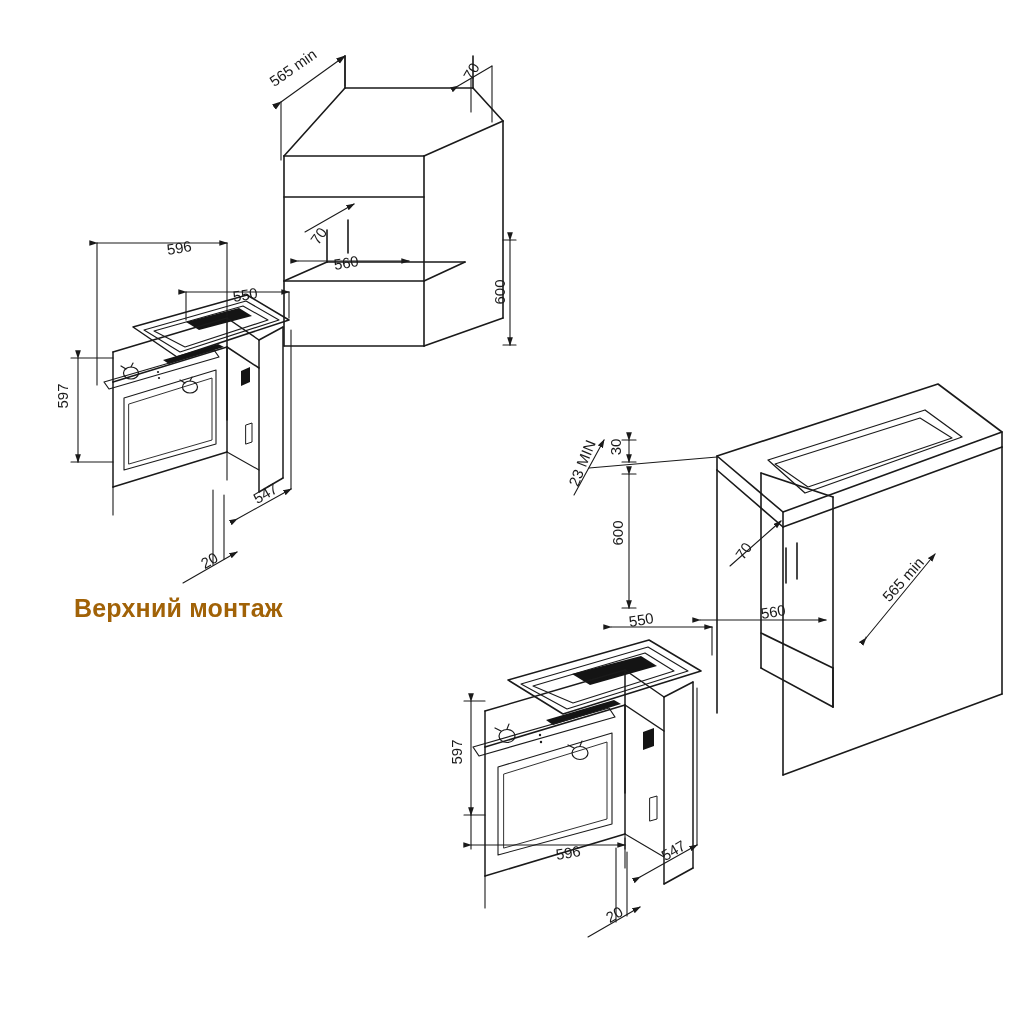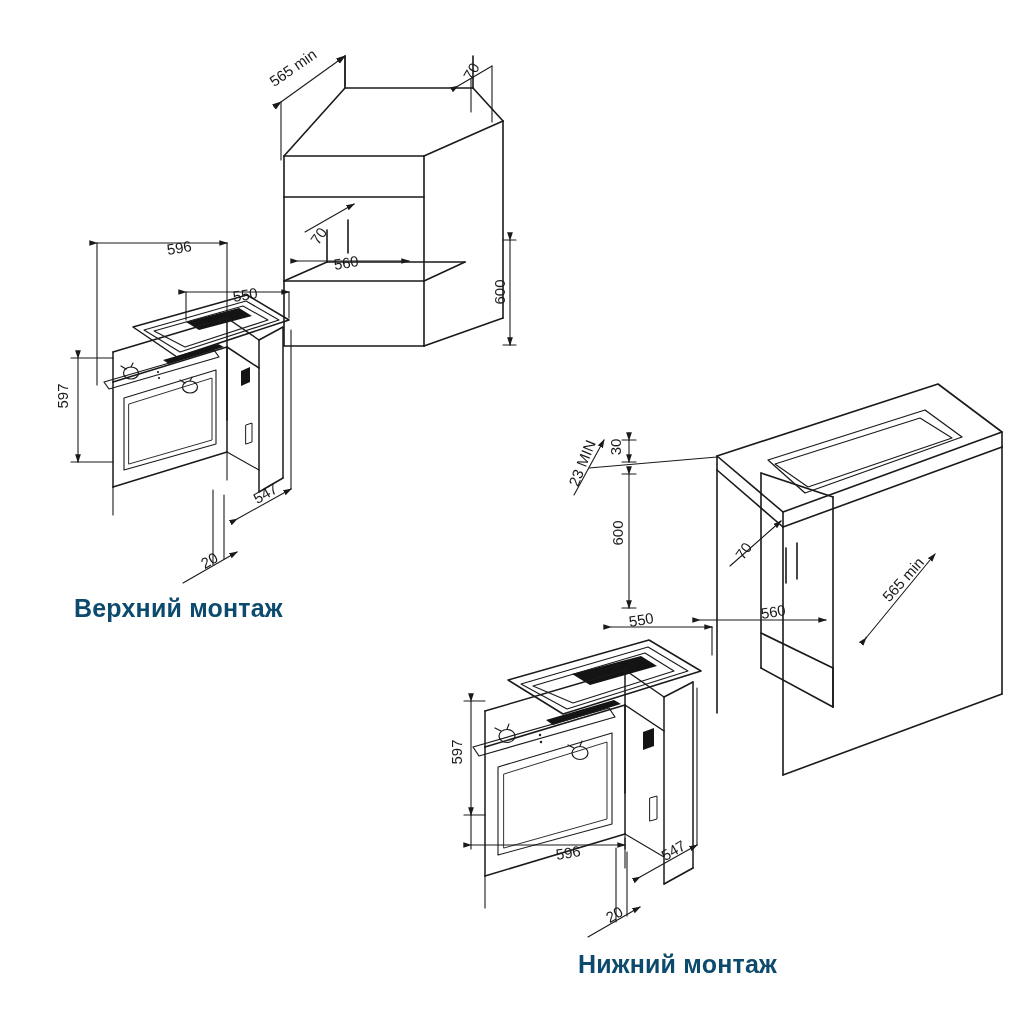--- a/index.html
+++ b/index.html
@@ -1,20 +1,20 @@
 <!DOCTYPE html>
 <html><head>
 <meta charset="utf-8">
 <style>
   html,body{margin:0;padding:0;background:#ffffff;}
   body{width:1024px;height:1024px;overflow:hidden;
        font-family:"Liberation Sans",sans-serif;}
   #stage{position:relative;width:1024px;height:1024px;background:#fff;}
   svg{display:block;position:absolute;left:0;top:0;}
-  .cap{position:absolute;font-weight:bold;font-size:25px;color:#0c4a6e;
+  .cap{position:absolute;font-weight:bold;font-size:25px;color:#a16207;
        letter-spacing:.2px;white-space:nowrap;font-family:"Liberation Sans",sans-serif;}
   #cap-top{left:74px;top:594px;}
   #cap-bot{left:578px;top:950px;}
 </style>
 </head>
 <body>
 
 <div id="stage">
 
 <svg width="1024" height="1024" viewBox="0 0 1024 1024">
@@ -336,15 +336,14 @@
     <text x="907" y="583" text-anchor="middle" transform="rotate(-48 907 583)">565 min</text>
 
     <text x="462" y="752" text-anchor="middle" transform="rotate(-90 462 752)">597</text>
     <text x="569" y="858" text-anchor="middle" transform="rotate(-9 569 858)">596</text>
     <text x="676" y="855" text-anchor="middle" transform="rotate(-30 676 855)">547</text>
     <text x="617" y="919" text-anchor="middle" transform="rotate(-30 617 919)">20</text>
   </g>
 </svg>
 
 <div class="cap" id="cap-top">Верхний монтаж</div>
-<div class="cap" id="cap-bot">Нижний монтаж</div>
 
 </div>
 
 </body></html>

